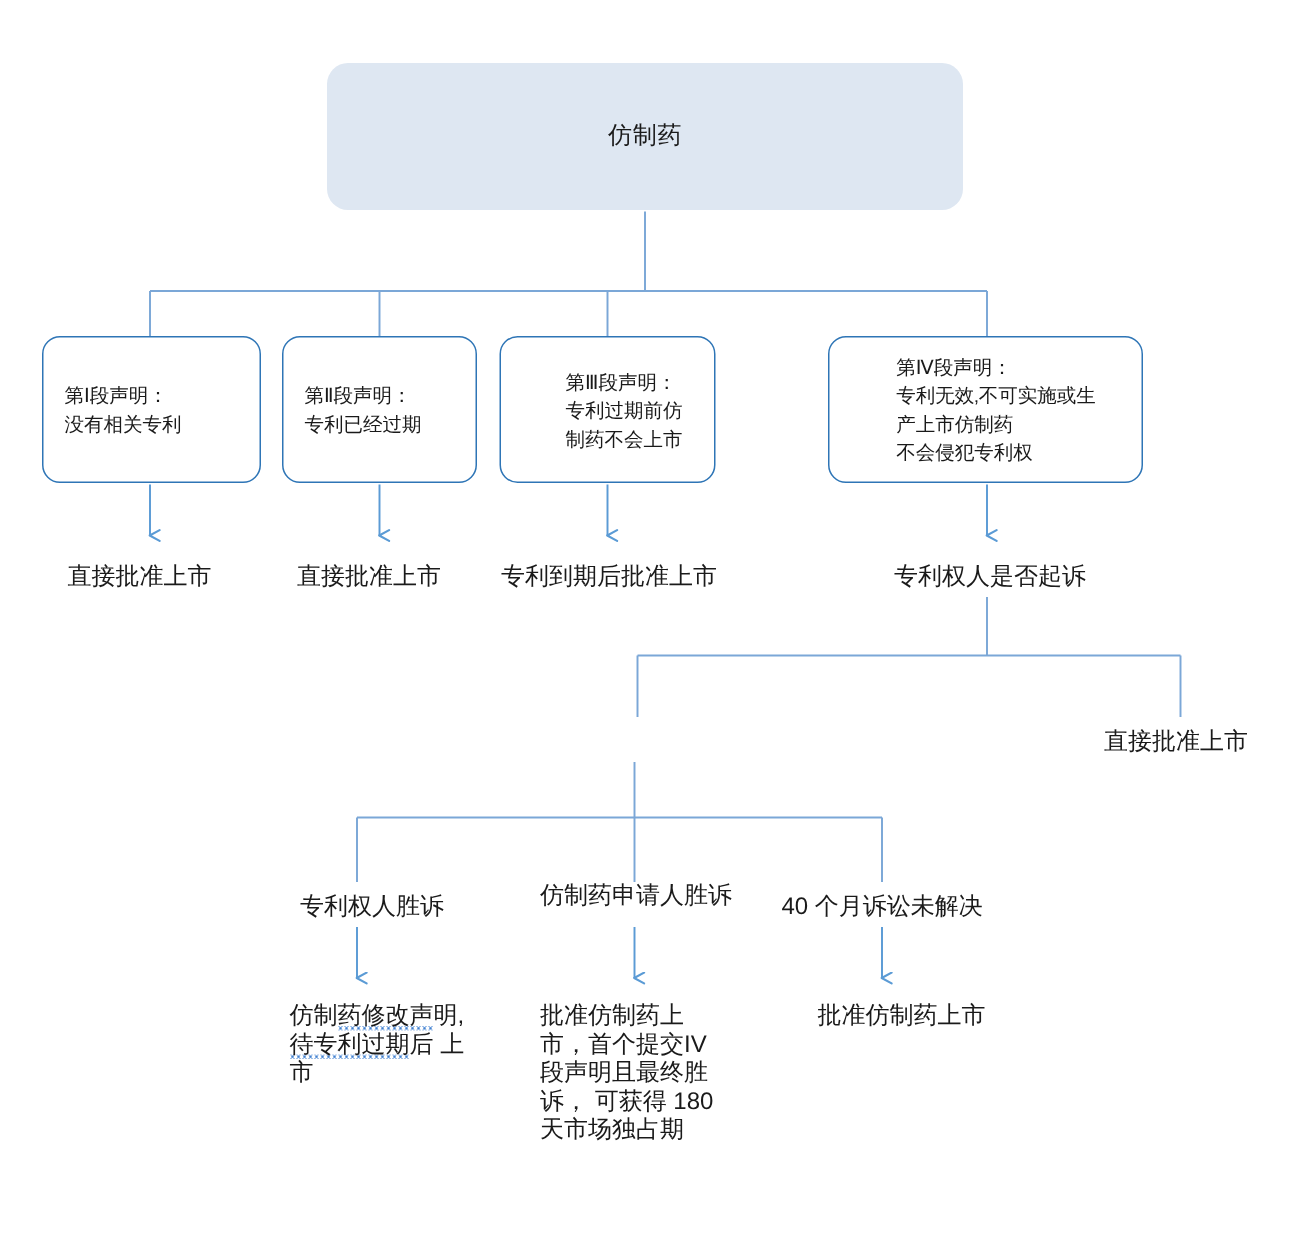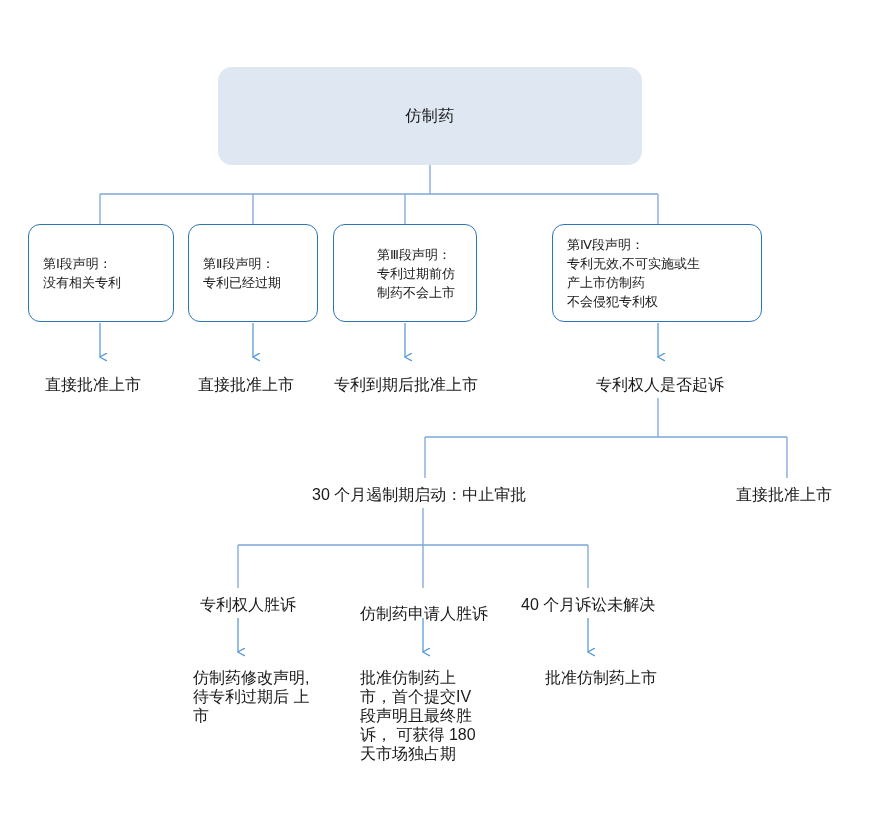--- a/index.html
+++ b/index.html
@@ -34,21 +34,20 @@
     top: 42px;
     width: 424px;
     height: 98px;
     background: #DEE7F2;
     border-radius: 14px;
     display: flex;
     flex-direction: column;
     align-items: center;
     justify-content: center;
     box-sizing: border-box;
-    margin-top: 25px;
   }
   .root-line1 {
     font-size: 16px;
     line-height: 26px;
     letter-spacing: 0.5px;
   }
   .root-line2 {
     font-size: 16px;
     line-height: 26px;
     letter-spacing: 0.5px;
@@ -68,41 +67,41 @@
   .stmt-text {
     font-size: 13px;
     line-height: 19px;
     white-space: pre-line;
     text-align: left;
   }
 
   .stmt-1 { left: 28px;  top: 224px; width: 146px; height: 98px; }
   .stmt-2 { left: 188px; top: 224px; width: 130px; height: 98px; }
   .stmt-3 { left: 333px; top: 224px; width: 144px; height: 98px; padding-left: 43px; }
-  .stmt-4 { left: 552px; top: 224px; width: 210px; height: 98px; }
+  .stmt-4 { left: 552px; top: 224px; width: 210px; height: 98px; justify-content: center; }
 
   
   .lbl {
     position: absolute;
     font-size: 16px;
     line-height: 19px;
     white-space: pre-line;
     text-align: left;
   }
 
   .lbl-outcome1 { left: 45px;  top: 375px; }
   .lbl-outcome2 { left: 198px; top: 375px; }
   .lbl-outcome3 { left: 334px; top: 375px; }
   .lbl-suit     { left: 596px; top: 375px; }
 
   .lbl-stay     { left: 312px; top: 485px; }
   .lbl-approve2 { left: 736px; top: 485px; }
 
   .lbl-win1 { left: 200px; top: 595px; }
-  .lbl-win2 { left: 360px; top: 604px; }
+  .lbl-win2 { left: 360px; top: 588px; }
   .lbl-win3 { left: 521px; top: 595px; }
 
   .lbl-final1 { left: 193px; top: 668px; width: 118px; }
   .lbl-final2 { left: 360px; top: 668px; width: 120px; }
   .lbl-final3 { left: 545px; top: 668px; }
 
   
   .squiggle {
     background-repeat: repeat-x;
     background-position: left bottom;
@@ -188,21 +187,20 @@
 专利无效‚不可实施或生
 产上市仿制药
 不会侵犯专利权</div>
   </div>
 
   <div class="lbl lbl-outcome1">直接批准上市</div>
   <div class="lbl lbl-outcome2">直接批准上市</div>
   <div class="lbl lbl-outcome3">专利到期后批准上市</div>
   <div class="lbl lbl-suit">专利权人是否起诉</div>
 
-  <div class="lbl lbl-stay">30 个月遏制期启动：中止审批</div>
   <div class="lbl lbl-approve2">直接批准上市</div>
 
   <div class="lbl lbl-win1">专利权人胜诉</div>
   <div class="lbl lbl-win2">仿制药申请人胜诉</div>
   <div class="lbl lbl-win3">40 个月诉讼未解决</div>
 
   <div class="lbl lbl-final1" id="final1"><span>仿制</span><span class="squiggle">药修改声</span><span>明, </span><span class="squiggle">待专利过期</span><span>后 上 市</span></div>
   <div class="lbl lbl-final2">批准仿制药上市，首个提交IV段声明且最终胜诉， 可获得 180 天市场独占期</div>
   <div class="lbl lbl-final3">批准仿制药上市</div>
 

